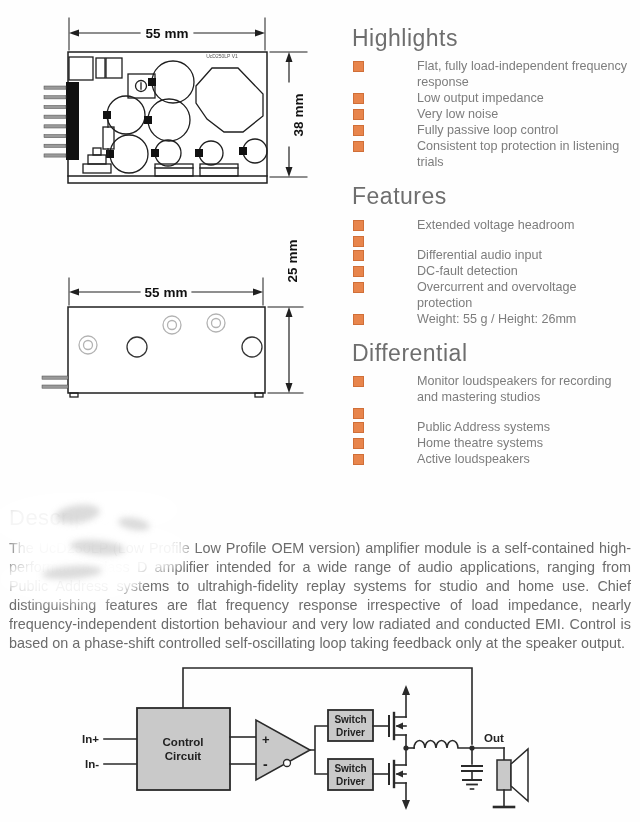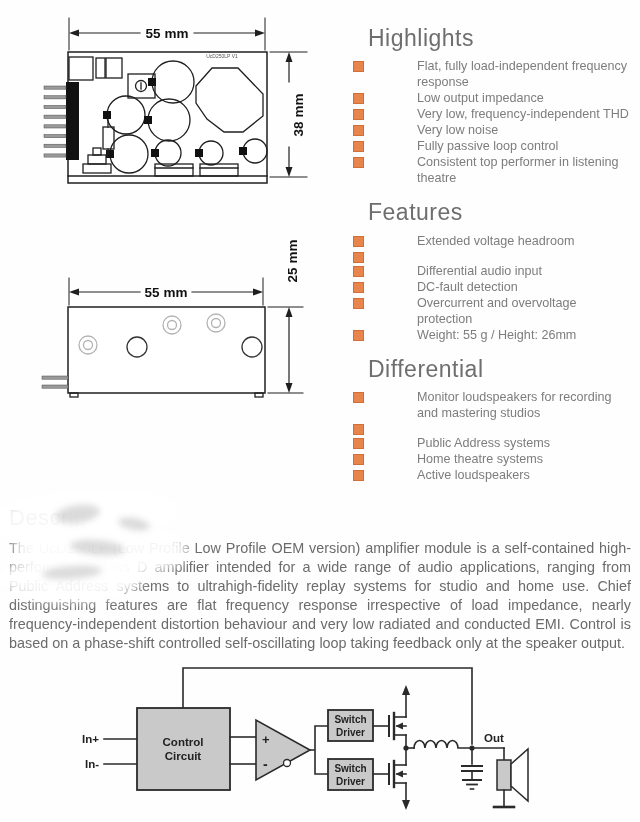--- a/index.html
+++ b/index.html
@@ -3,21 +3,21 @@
 <meta charset="utf-8">
 <style>
   html,body{margin:0;padding:0;background:#fff;}
   .page{position:relative;width:640px;height:822px;background:#fefefe;overflow:hidden;
         font-family:"Liberation Sans",sans-serif;padding-left:10px;}
   svg{position:absolute;display:block;}
   .mech{left:0;top:0;}
   .circuit{left:0;top:645px;}
   .col-right{position:absolute;left:352px;top:26px;width:278px;}
   .sec{margin:0 0 14px 0;}
-  .sec h2{margin:0 0 7px 16px;font-size:23px;line-height:1.1;font-weight:400;color:#6e6e6e;letter-spacing:.5px;}
+  .sec h2{margin:0 0 7px 0;font-size:23px;line-height:1.1;font-weight:400;color:#6e6e6e;letter-spacing:.5px;}
   .item{display:flex;align-items:flex-start;gap:45px;}
   .bullet{flex:0 0 11px;width:11px;height:11px;margin:3px 8px 0 1px;
           background:#E8854C;border:1px solid #D06F38;box-sizing:border-box;}
   .item-text{font-size:12.6px;line-height:16px;color:#7d7d7d;max-width:246px;}
   .desc{position:absolute;left:9px;top:505px;width:622px;}
   .desc h2{margin:0 0 8px 0;font-size:22px;font-weight:400;color:#757575;letter-spacing:.5px;}
   .desc p{margin:0;font-size:14.4px;line-height:19px;color:#6b6b6b;text-align:justify;}
   .smudge{position:absolute;border-radius:50%;background:rgba(255,255,255,.93);filter:blur(6px);}
   .smear{position:absolute;border-radius:50%;background:rgba(125,125,125,.28);filter:blur(3px);}
   .s1{left:-8px;top:492px;width:160px;height:58px;}
@@ -155,33 +155,29 @@
       <div class="item">
         <span class="bullet"></span>
         <span class="item-text">Flat, fully load-independent frequency response</span>
         </div>
       <div class="item">
         <span class="bullet"></span>
         <span class="item-text">Low output impedance</span>
         </div>
       <div class="item">
         <span class="bullet"></span>
-        <span class="item-text">Very low, frequency-independent THD</span>
-        </div>
-      <div class="item">
-        <span class="bullet"></span>
         <span class="item-text">Very low noise</span>
         </div>
       <div class="item">
         <span class="bullet"></span>
         <span class="item-text">Fully passive loop control</span>
         </div>
       <div class="item">
         <span class="bullet"></span>
-        <span class="item-text">Consistent top performer in listening theatre</span>
+        <span class="item-text">Consistent top protection in listening trials</span>
         </div>
     </div>
 
     <div class="sec">
       <h2>Features</h2>
       <div class="item">
         <span class="bullet"></span>
         <span class="item-text">Extended voltage headroom</span>
         </div>
       <div class="item">

